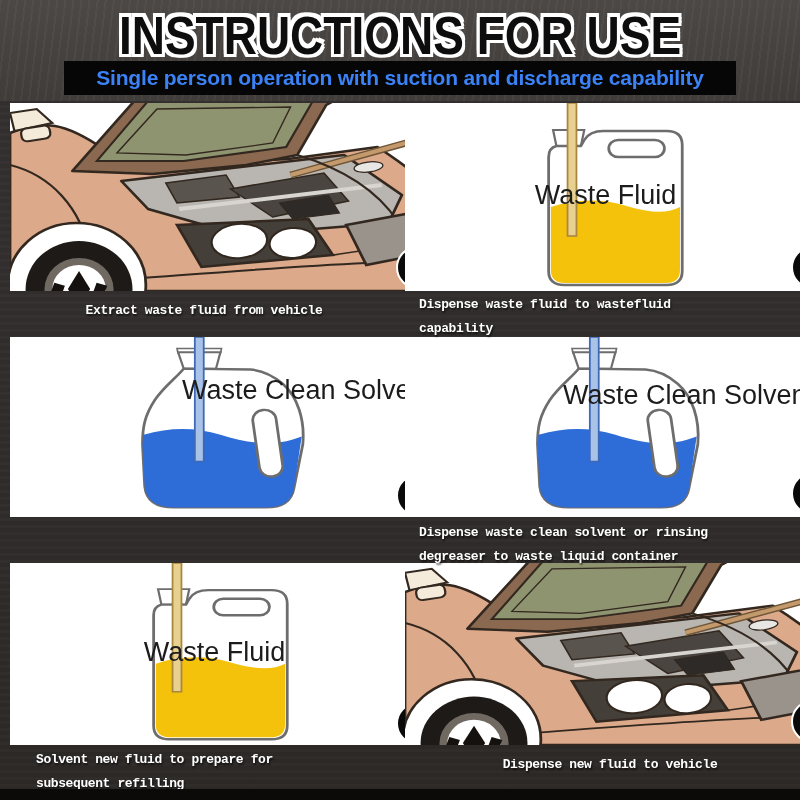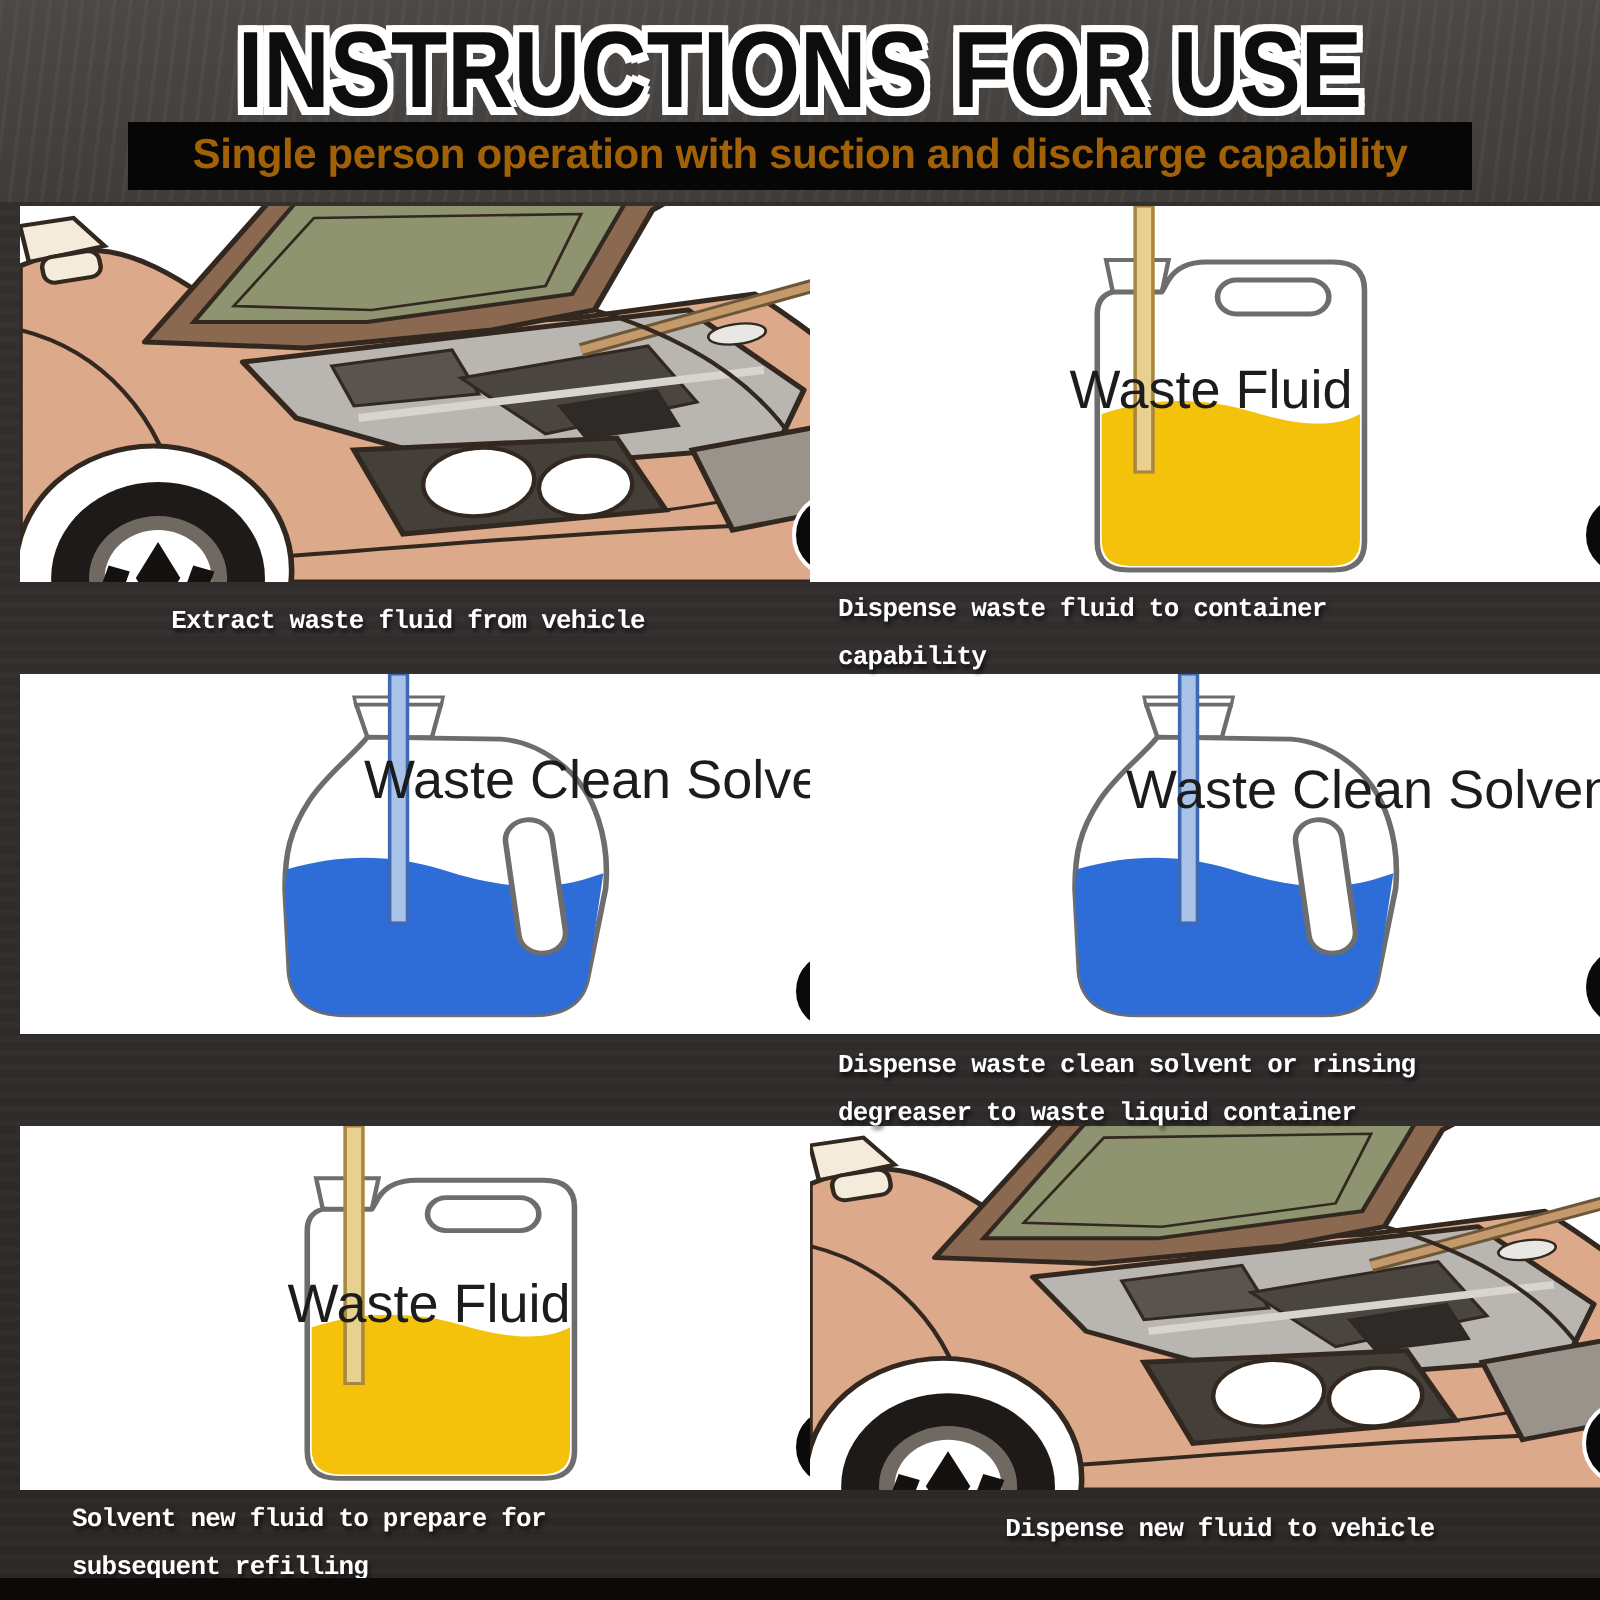--- a/index.html
+++ b/index.html
@@ -22,21 +22,21 @@
     transform:scaleY(1.18); transform-origin:top center;
     text-shadow:
       -3px -3px 0 #fff, 3px -3px 0 #fff, -3px 3px 0 #fff, 3px 3px 0 #fff,
       -3px 0 0 #fff, 3px 0 0 #fff, 0 -3px 0 #fff, 0 3px 0 #fff;
     white-space:nowrap;
   }
   .subtitle-bar{
     position:absolute; left:64px; top:61px; width:672px; height:34px;
     background:#060606; display:flex; align-items:center; justify-content:center;
   }
-  .subtitle-bar span{ color:#a16207; font-size:21px; font-weight:bold; letter-spacing:-0.2px; white-space:nowrap;}
+  .subtitle-bar span{ color:#3b82f6; font-size:21px; font-weight:bold; letter-spacing:-0.2px; white-space:nowrap;}
   .panel{ position:absolute; background:#ffffff; overflow:hidden;padding-left:44px; }
   .p1{left:10px;  top:103px; width:388px; height:188px;}
   .p2{left:405px; top:103px; width:388px; height:188px;}
   .p3{left:10px;  top:337px; width:388px; height:180px;}
   .p4{left:405px; top:337px; width:388px; height:180px;}
   .p5{left:10px;  top:563px; width:388px; height:182px;}
   .p6{left:405px; top:563px; width:388px; height:182px;}
   .art{position:absolute; left:0; top:0; width:100%; height:100%; display:block;}
   .container-label{
     position:absolute; font-size:27px; color:#1c1c1c; white-space:nowrap; line-height:1;
@@ -186,21 +186,21 @@
       </svg>
     <div class="step-badge">
         <span>6</span>
       </div>
   </div>
 
   <div class="caption c1 cap-center">
     <div>Extract waste fluid from vehicle</div>
   </div>
   <div class="caption c2">
-    <div>Dispense waste fluid to container</div>
+    <div>Dispense waste fluid to wastefluid</div>
     <div>capability</div>
   </div>
   <div class="caption c4">
     <div>Dispense waste clean solvent or rinsing</div>
     <div>degreaser to waste liquid container</div>
   </div>
   <div class="caption c5">
     <div>Solvent new fluid to prepare for</div>
     <div>subsequent refilling</div>
   </div>

